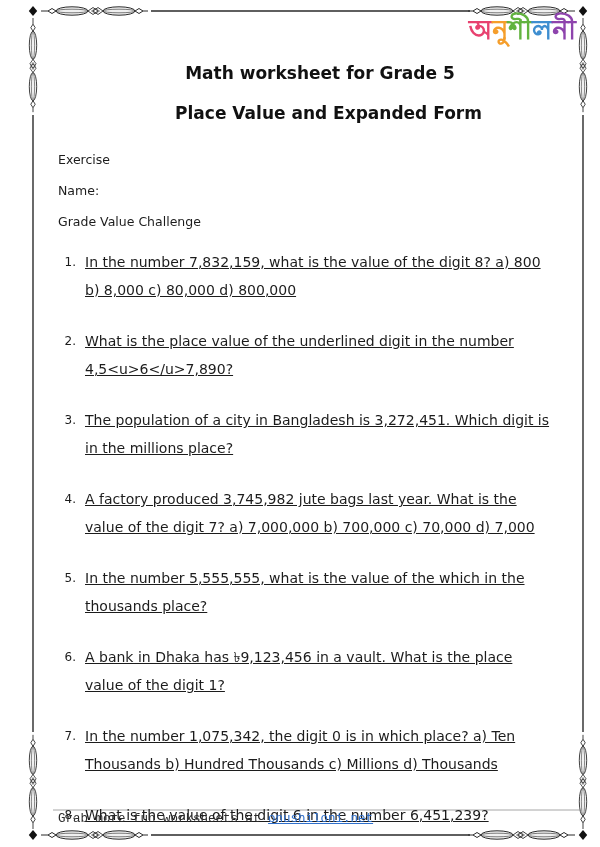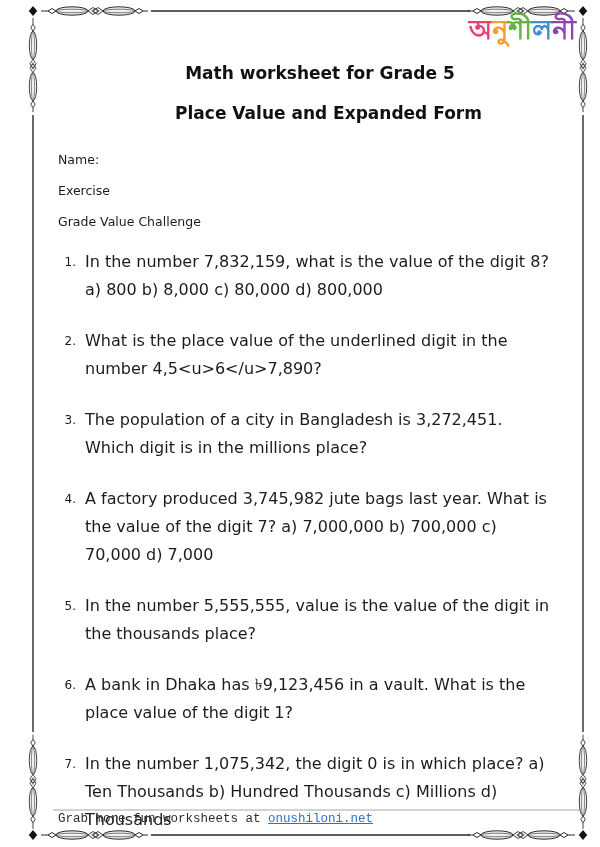--- a/index.html
+++ b/index.html
@@ -83,21 +83,22 @@
   }
   .q-num {
     flex: 0 0 18px;
     text-align: right;
     margin-right: 9px;
     font-size: 12px;
   }
   .q-text {
     flex: 1;
     max-width: 466px;
-    font-size: 16px;
+    font-size: 14px;
+    text-decoration: underline;
   }
 
   
   .footer {
     position: absolute;
     left: 50px;
     top: 812px;
     font-family: Liberation Mono, monospace;
     font-size: 12.5px;
     color: #2b2b2b;
@@ -158,22 +159,22 @@
   <div class="logo">
     <span class="lg0">অ</span><span class="lg1">নু</span><span class="lg2">শী</span><span class="lg3">ল</span><span class="lg4">নী</span>
   </div>
 
   <div class="titles">
     <div class="title-line">Math worksheet for Grade 5</div>
     <div class="title-line">Place Value and Expanded Form</div>
   </div>
 
   <div class="content">
+    <p class="meta-line">Exercise</p>
     <p class="meta-line">Name:</p>
-    <p class="meta-line">Exercise</p>
     <p class="section-heading">Grade Value Challenge</p>
 
     <ol class="questions">
       <li class="question">
         <span class="q-num">1.</span>
         <span class="q-text">In the number 7,832,159, what is the value of the digit 8? a) 800 b) 8,000 c) 80,000 d) 800,000</span>
       </li>
       <li class="question">
         <span class="q-num">2.</span>
         <span class="q-text">What is the place value of the underlined digit in the number 4,5&lt;u&gt;6&lt;/u&gt;7,890?</span>
@@ -181,21 +182,21 @@
       <li class="question">
         <span class="q-num">3.</span>
         <span class="q-text">The population of a city in Bangladesh is 3,272,451. Which digit is in the millions place?</span>
       </li>
       <li class="question">
         <span class="q-num">4.</span>
         <span class="q-text">A factory produced 3,745,982 jute bags last year. What is the value of the digit 7? a) 7,000,000 b) 700,000 c) 70,000 d) 7,000</span>
       </li>
       <li class="question">
         <span class="q-num">5.</span>
-        <span class="q-text">In the number 5,555,555, value is the value of the digit in the thousands place?</span>
+        <span class="q-text">In the number 5,555,555, what is the value of the which in the thousands place?</span>
       </li>
       <li class="question">
         <span class="q-num">6.</span>
         <span class="q-text">A bank in Dhaka has ৳9,123,456 in a vault. What is the place value of the digit 1?</span>
       </li>
       <li class="question">
         <span class="q-num">7.</span>
         <span class="q-text">In the number 1,075,342, the digit 0 is in which place? a) Ten Thousands b) Hundred Thousands c) Millions d) Thousands</span>
       </li>
       <li class="question">

